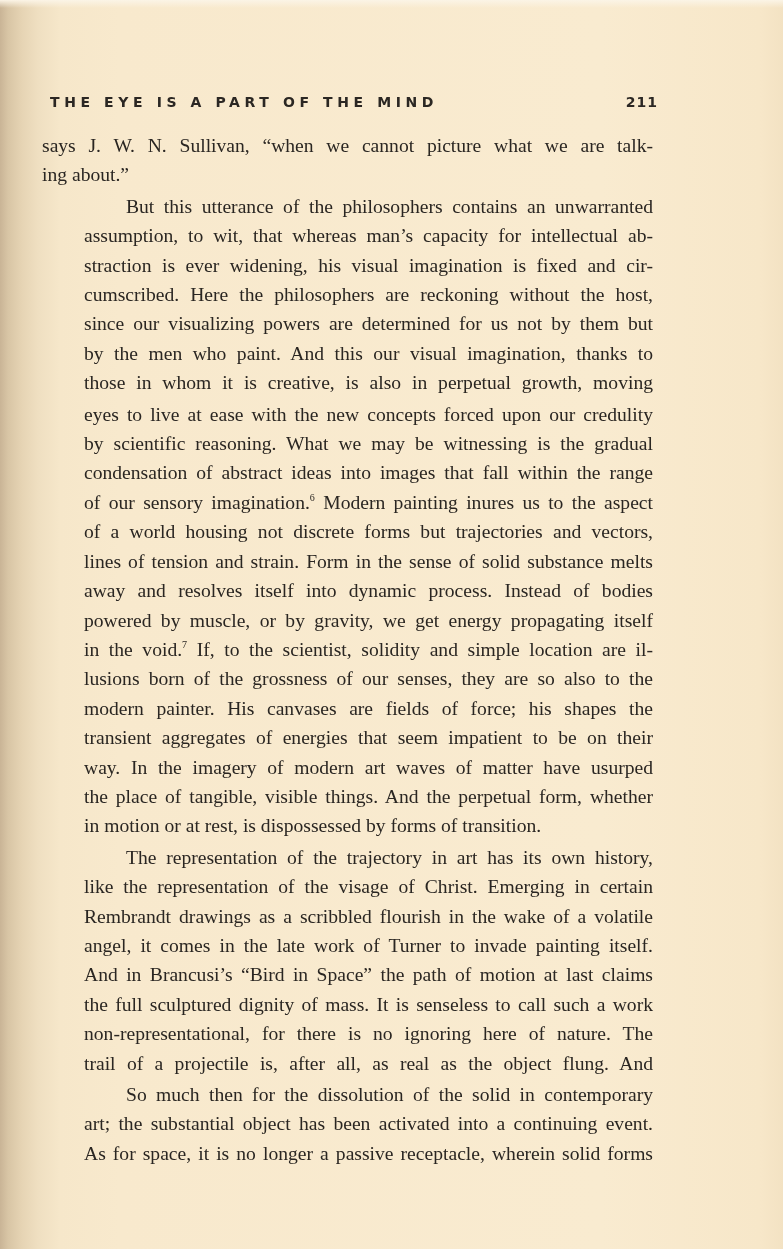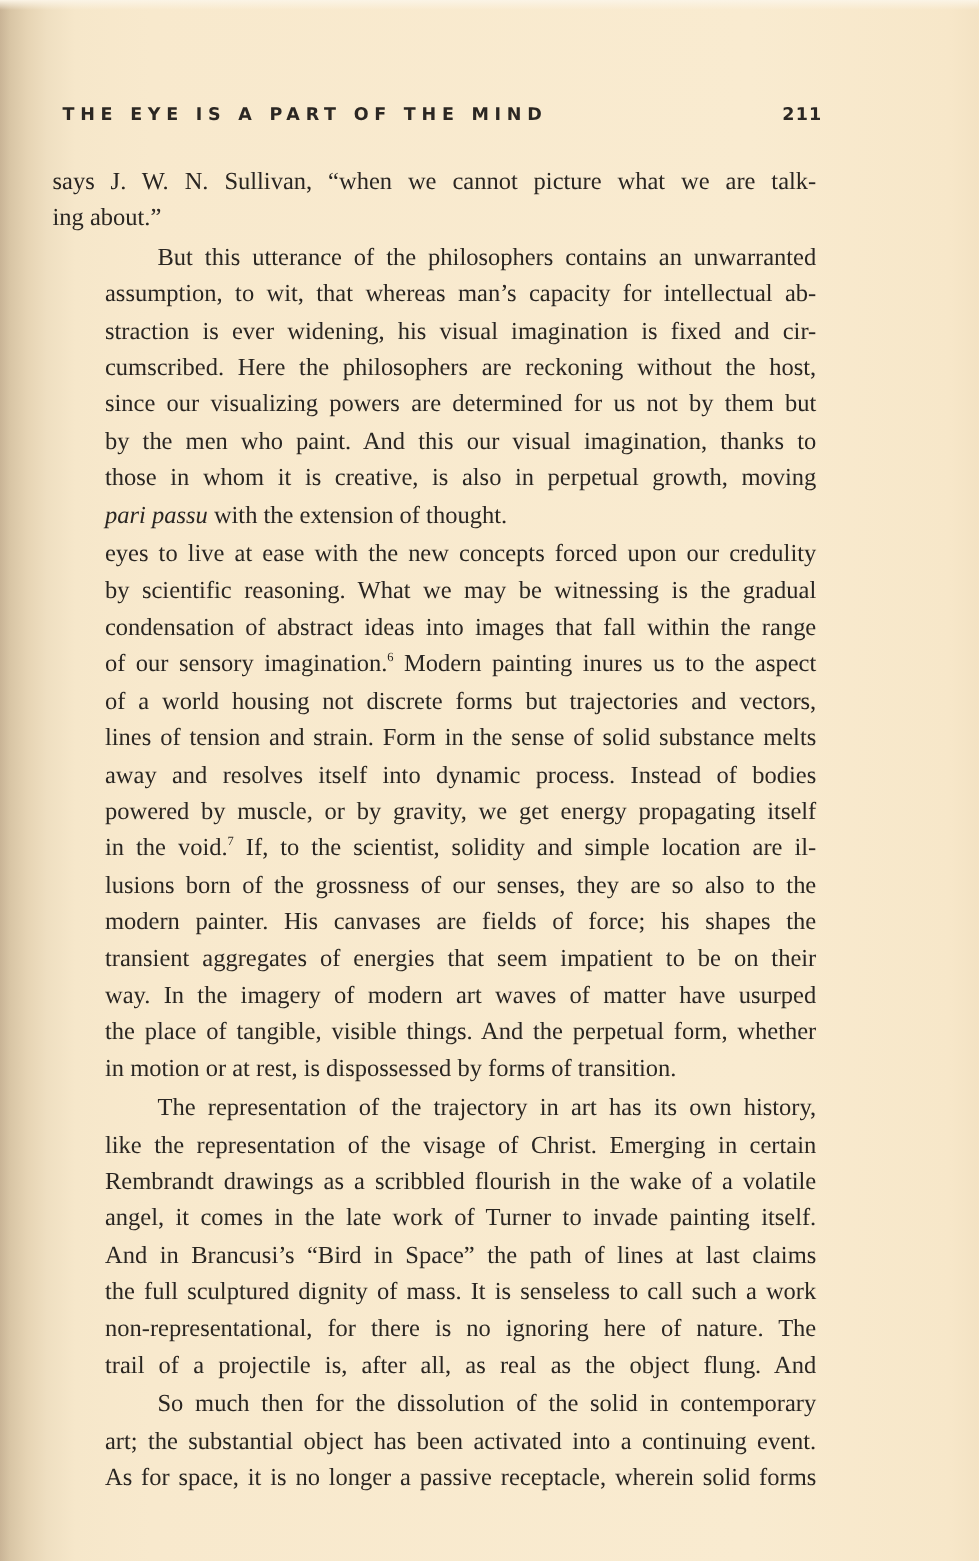--- a/index.html
+++ b/index.html
@@ -33,21 +33,21 @@
     }
     .page::before {
       content: "";
       position: absolute;
       left: 0; top: 0; right: 0; height: 8px;
       background: linear-gradient(to bottom, #fbf4e6, rgba(249,235,208,0));
     }
     .running-head {
       position: absolute;
       left: 50px;
-      top: 84px;
+      top: 94px;
       width: 608px;
       display: flex;
       justify-content: space-between;
       align-items: baseline;
       font-family: "DejaVu Sans", "Liberation Sans", sans-serif;
       font-weight: bold;
       font-size: 14px;
       letter-spacing: 4.6px;
       color: #2b2723;
     }
@@ -108,21 +108,20 @@
     </p>
 
     <p class="indent">
       <span class="line" style="display:inline-block;width:569px">But this utterance of the philosophers contains an unwarranted</span>
       <span class="line">assumption, to wit, that whereas man’s capacity for intellectual ab-</span>
       <span class="line">straction is ever widening, his visual imagination is fixed and cir-</span>
       <span class="line">cumscribed. Here the philosophers are reckoning without the host,</span>
       <span class="line">since our visualizing powers are determined for us not by them but</span>
       <span class="line">by the men who paint. And this our visual imagination, thanks to</span>
       <span class="line">those in whom it is creative, is also in perpetual growth, moving</span>
-      <span class="line last"><em>pari passu</em><span> with the extension of thought.</span></span>
     </p>
 
     <p class="indent">
       <span class="line">eyes to live at ease with the new concepts forced upon our credulity</span>
       <span class="line">by scientific reasoning. What we may be witnessing is the gradual</span>
       <span class="line">condensation of abstract ideas into images that fall within the range</span>
       <span class="line"><span>of our sensory imagination.</span><sup>6</sup><span> Modern painting inures us to the aspect</span></span>
       <span class="line">of a world housing not discrete forms but trajectories and vectors,</span>
       <span class="line">lines of tension and strain. Form in the sense of solid substance melts</span>
       <span class="line">away and resolves itself into dynamic process. Instead of bodies</span>
@@ -134,21 +133,21 @@
       <span class="line">way. In the imagery of modern art waves of matter have usurped</span>
       <span class="line">the place of tangible, visible things. And the perpetual form, whether</span>
       <span class="line last">in motion or at rest, is dispossessed by forms of transition.</span>
     </p>
 
     <p class="indent">
       <span class="line" style="display:inline-block;width:569px">The representation of the trajectory in art has its own history,</span>
       <span class="line">like the representation of the visage of Christ. Emerging in certain</span>
       <span class="line">Rembrandt drawings as a scribbled flourish in the wake of a volatile</span>
       <span class="line">angel, it comes in the late work of Turner to invade painting itself.</span>
-      <span class="line">And in Brancusi’s “Bird in Space” the path of lines at last claims</span>
+      <span class="line">And in Brancusi’s “Bird in Space” the path of motion at last claims</span>
       <span class="line">the full sculptured dignity of mass. It is senseless to call such a work</span>
       <span class="line">non-representational, for there is no ignoring here of nature. The</span>
       <span class="line">trail of a projectile is, after all, as real as the object flung. And</span>
     </p>
 
     <p class="indent">
       <span class="line" style="display:inline-block;width:569px">So much then for the dissolution of the solid in contemporary</span>
       <span class="line">art; the substantial object has been activated into a continuing event.</span>
       <span class="line">As for space, it is no longer a passive receptacle, wherein solid forms</span>
     </p>

